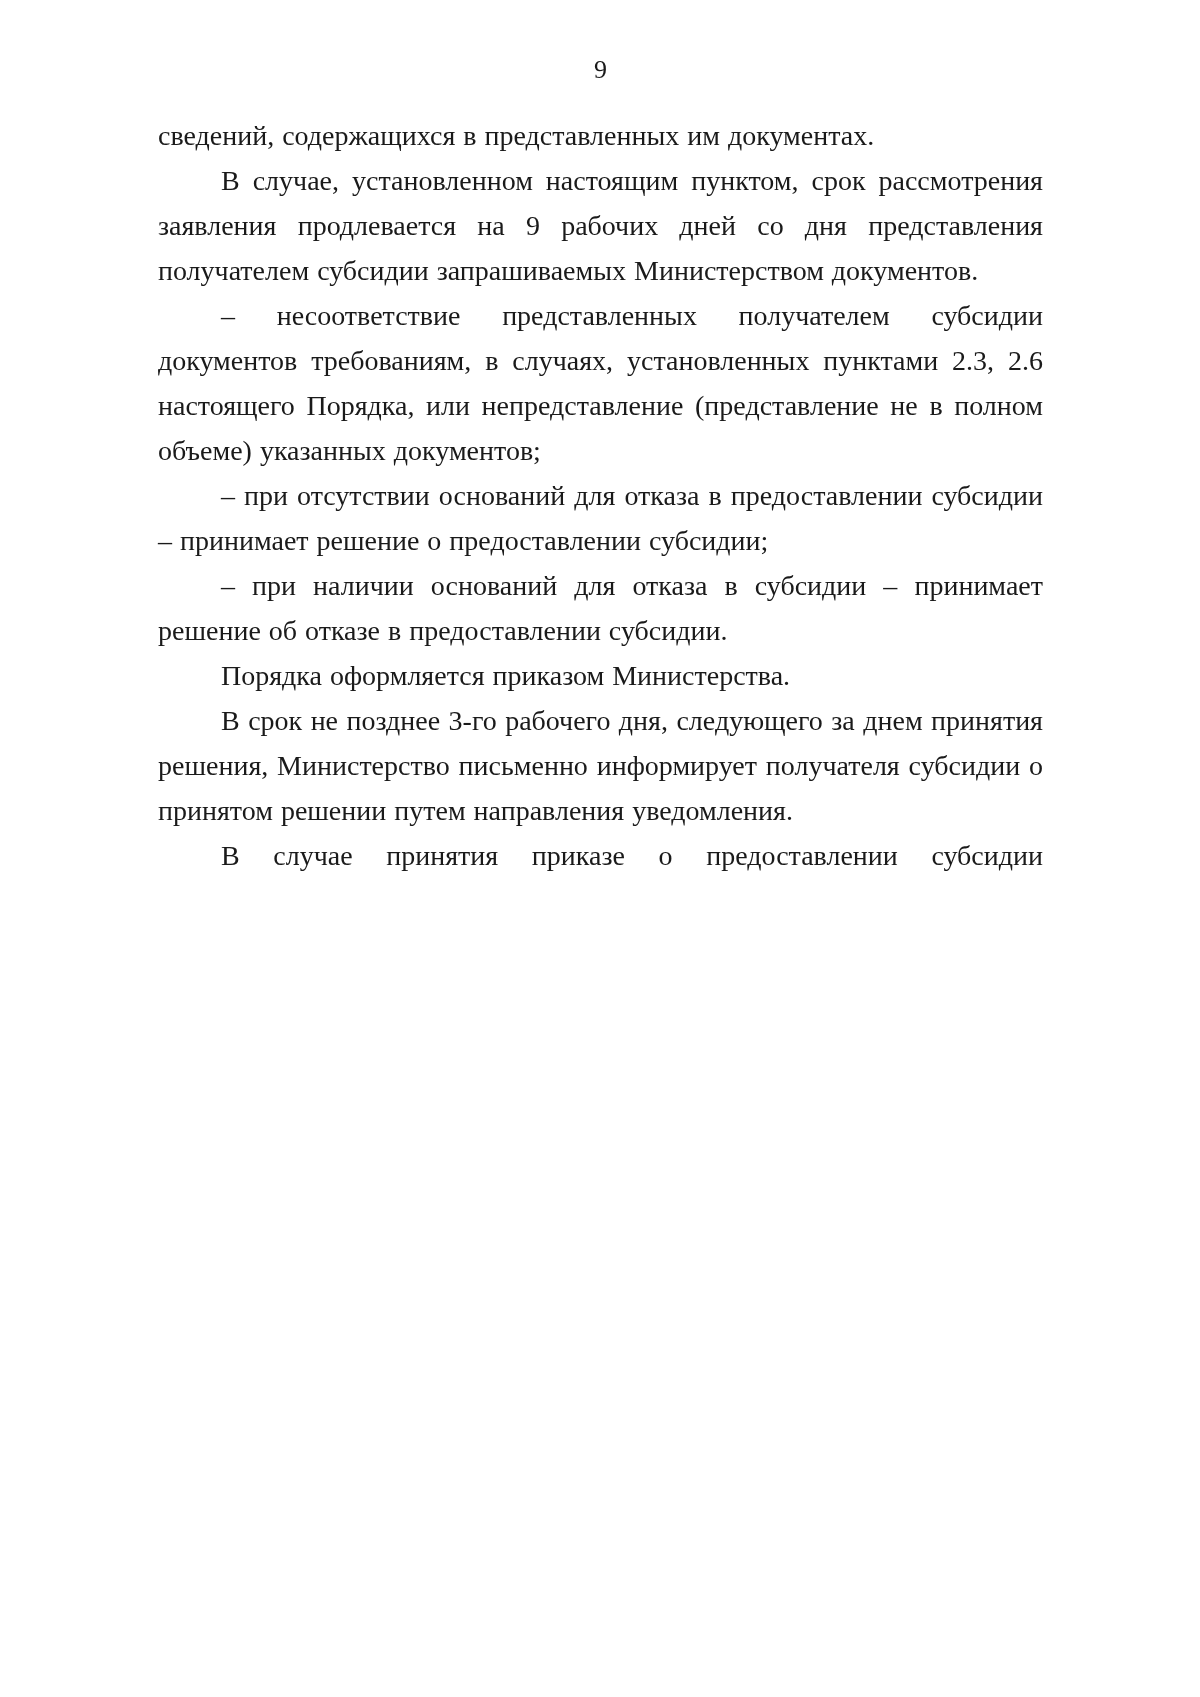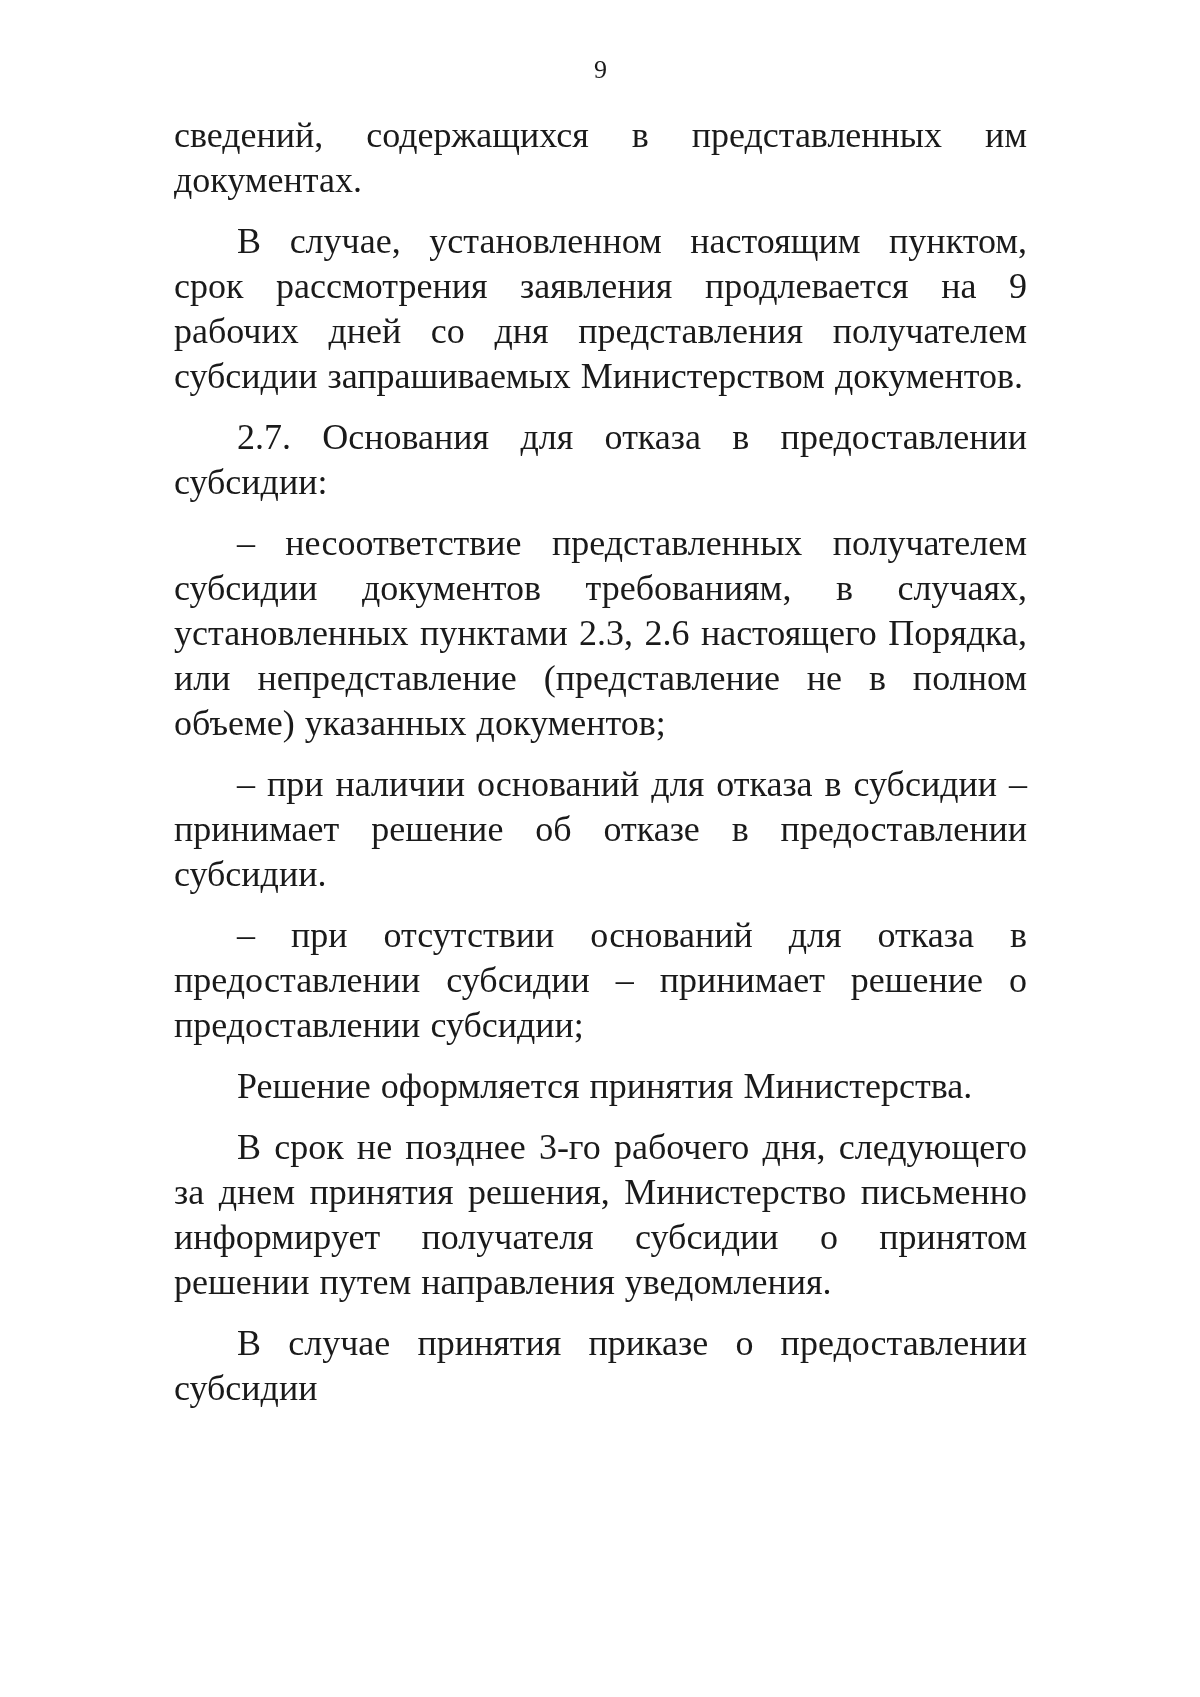--- a/index.html
+++ b/index.html
@@ -21,43 +21,42 @@
     padding: 55px 157px 0 158px;
     background: #ffffff;
   }
   .page-number {
     text-align: center;
     font-size: 26px;
     line-height: 30px;
     margin: 0 0 28px 0;
   }
   .doc-body p {
-    margin: 16px;
-    font-size: 36px;
+    margin: 0;
+    font-size: 28px;
     line-height: 45px;
     text-align: justify;
     word-spacing: 1px;
   }
   .doc-body p.indent {
     text-indent: 63px;
   }
   .doc-body p.justify-last {
     text-align-last: justify;
   }
 </style>
 </head>
 <body>
 
 <div class="page">
   <div class="page-number">9</div>
 
   <div class="doc-body">
     <p class="no-indent">сведений, содержащихся в представленных им документах.</p>
     <p class="indent">В случае, установленном настоящим пунктом, срок рассмотрения заявления продлевается на 9 рабочих дней со дня представления получателем субсидии запрашиваемых Министерством документов.</p>
-    <p class="indent">2.7. Основания для отказа в предоставлении субсидии:</p>
     <p class="indent">– несоответствие представленных получателем субсидии документов требованиям, в случаях, установленных пунктами 2.3, 2.6 настоящего Порядка, или непредставление (представление не в полном объеме) указанных документов;</p>
+    <p class="indent">– при отсутствии оснований для отказа в предоставлении субсидии – принимает решение о предоставлении субсидии;</p>
     <p class="indent">– при наличии оснований для отказа в субсидии – принимает решение об отказе в предоставлении субсидии.</p>
-    <p class="indent">– при отсутствии оснований для отказа в предоставлении субсидии – принимает решение о предоставлении субсидии;</p>
-    <p class="indent">Решение оформляется принятия Министерства.</p>
+    <p class="indent">Порядка оформляется приказом Министерства.</p>
     <p class="indent">В срок не позднее 3-го рабочего дня, следующего за днем принятия решения, Министерство письменно информирует получателя субсидии о принятом решении путем направления уведомления.</p>
     <p class="indent justify-last">В случае принятия приказе о предоставлении субсидии</p>
   </div>
 </div>
 
 </body></html>

